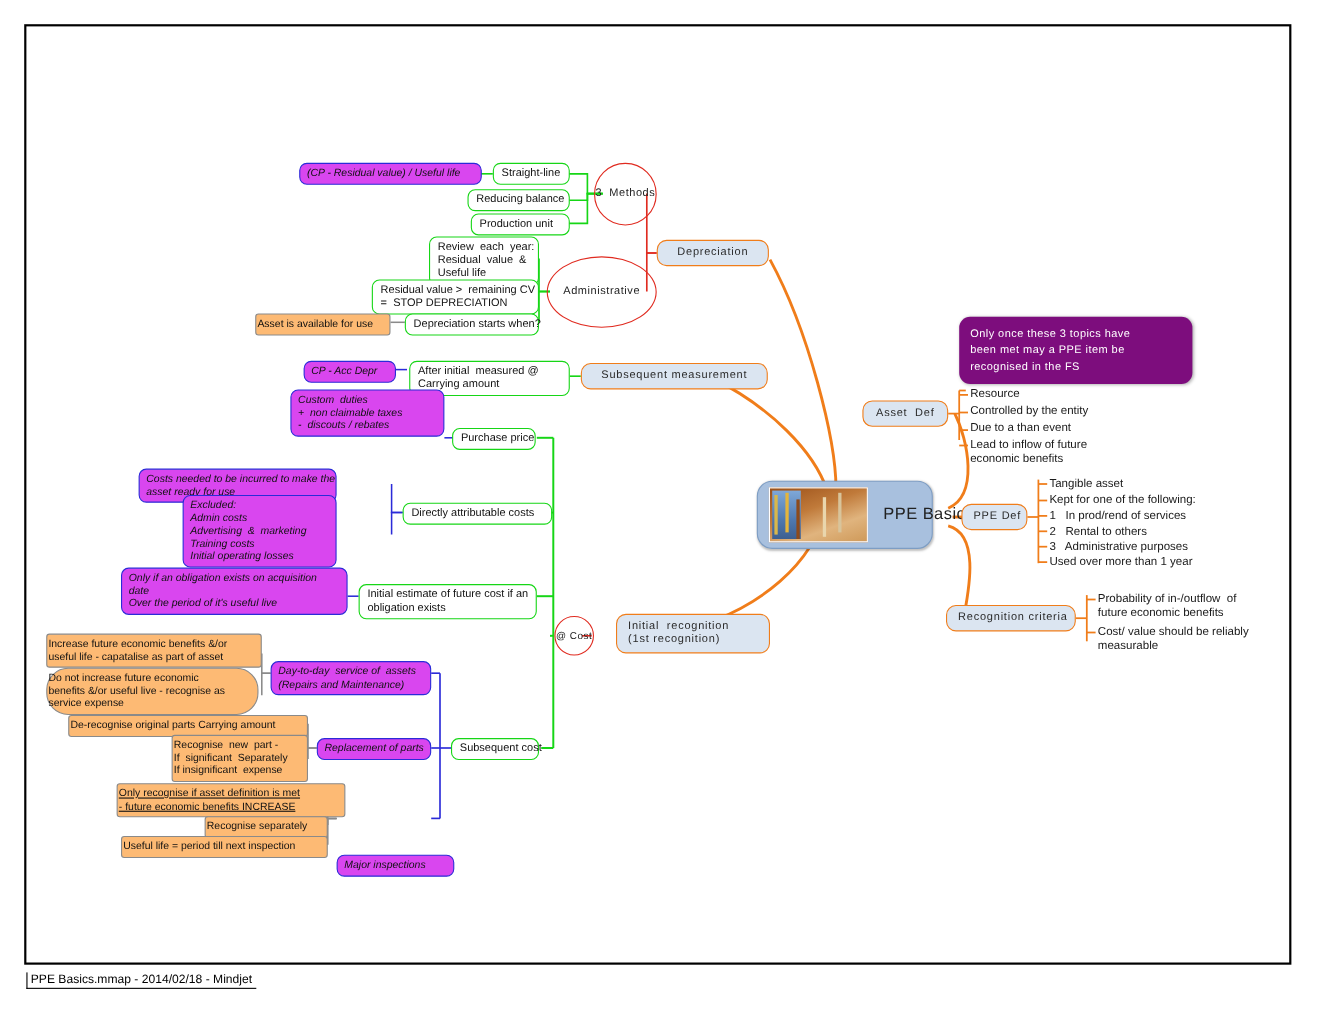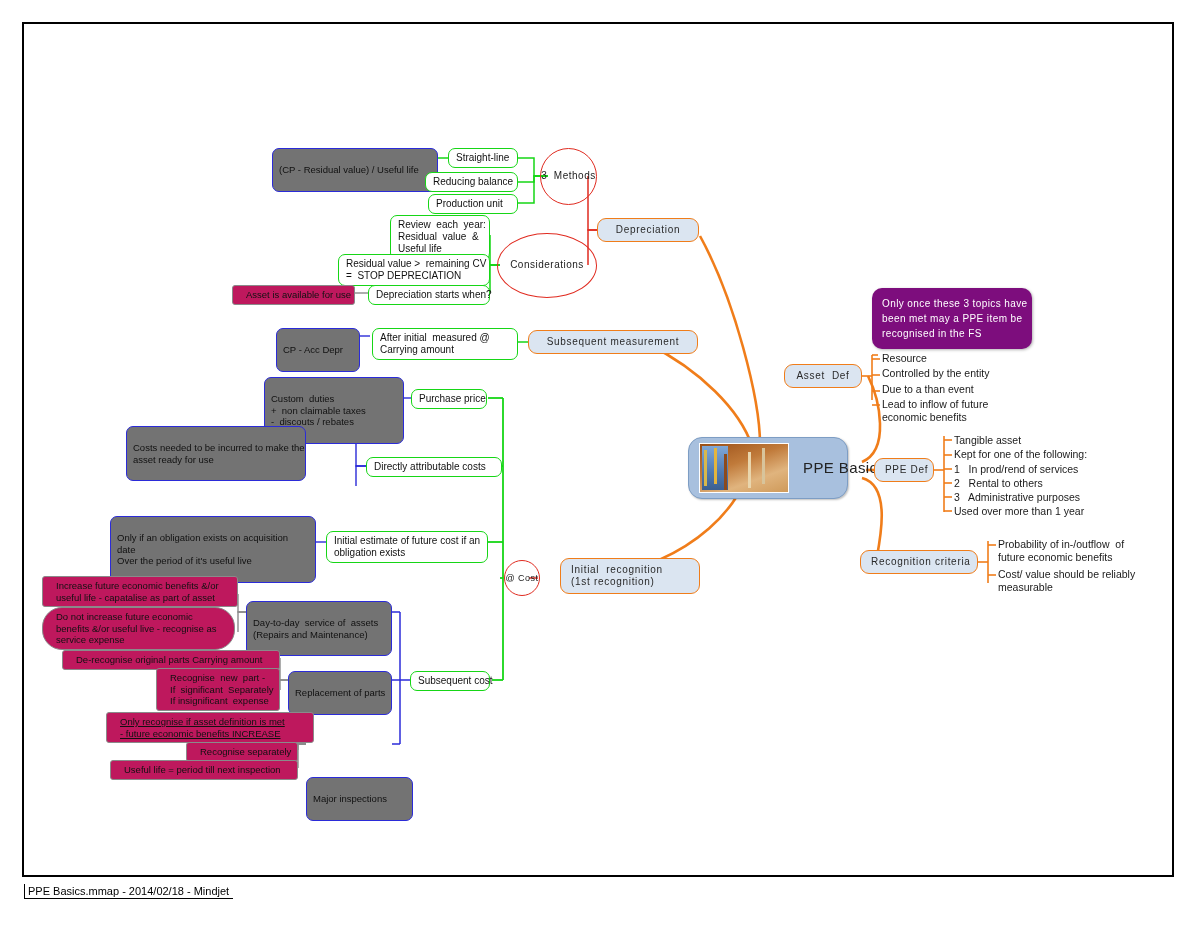--- a/index.html
+++ b/index.html
@@ -56,27 +56,27 @@
   }
   .circ-sm{font-size:9px;text-align:right;}
 
   
   .green{
     background:#fff;border:1.5px solid #16d616;border-radius:7px;
     color:#111;font-size:10px;padding:3px 7px;
   }
   
   .blue{
-    background:#737373;border:1.3px solid #2b2bd8;border-radius:7px;
-    color:#111;font-size:9.5px;padding:15px 6px;
+    background:#d946ef;border:1.3px solid #2b2bd8;border-radius:7px;
+    color:#111;font-size:9.5px;padding:3px 6px;font-style:italic;
   }
   
   .grey{
-    background:#be185d;border:1.2px solid #8a8a8a;border-radius:3px;
-    color:#111;font-size:9.5px;padding:3px 13px;
+    background:#fdba74;border:1.2px solid #8a8a8a;border-radius:3px;
+    color:#111;font-size:9.5px;padding:3px 1px;
   }
   
   .purple{
     background:#7d0d7d;border-radius:10px;color:#fff;font-size:10px;
     padding:8px 10px;letter-spacing:.4px;line-height:1.5;
     box-shadow:1px 1px 3px rgba(0,0,0,.3);
   }
 
   .footer{
     position:absolute;left:24px;top:884px;font-size:11px;color:#000;
@@ -210,40 +210,40 @@
       <path d="M988,545 L996,545"></path>
         <path d="M988,575 L996,575"></path>
     </g>
   </svg>
 
   <div class="node central" style="left:688px;top:437px;width:160px;height:62px;">
     <div class="thumb"></div>
     <div class="ctitle">PPE Basics</div>
   </div>
 
-  <div class="node purple" style="left:872px;top:288px;width:160px;">Only once these 3 topics have
+  <div class="node purple" style="left:872px;top:288px;width:212px;">Only once these 3 topics have
 been met may a PPE item be
 recognised in the FS</div>
 
   <div class="node lvl1" style="left:597px;top:218px;width:102px;">Depreciation</div>
 
   <div class="node lvl1" style="left:528px;top:330px;width:170px;">Subsequent measurement</div>
 
   <div class="node lvl1" style="left:560px;top:558px;width:140px;text-align:left;">Initial  recognition
 (1st recognition)</div>
 
   <div class="node lvl1" style="left:784px;top:364px;width:78px;">Asset  Def</div>
 
   <div class="node lvl1" style="left:874px;top:458px;width:60px;">PPE Def</div>
 
   <div class="node lvl1" style="left:860px;top:550px;width:118px;">Recognition criteria</div>
 
   <div class="node circ" style="left:540px;top:148px;width:57px;height:57px;">3  Methods</div>
 
-  <div class="node circ" style="left:497px;top:233px;width:100px;height:65px;">Considerations</div>
+  <div class="node circ" style="left:497px;top:233px;width:100px;height:65px;">Administrative</div>
 
   <div class="node circ circ-sm" style="left:504px;top:560px;width:36px;height:36px;">@ Cost</div>
 
   <div class="node blue" style="left:272px;top:148px;width:166px;">(CP - Residual value) / Useful life</div>
 
   <div class="node green" style="left:448px;top:148px;width:70px;">Straight-line</div>
   <div class="node green" style="left:425px;top:172px;width:93px;">Reducing balance</div>
   <div class="node green" style="left:428px;top:194px;width:90px;">Production unit</div>
 
   <div class="node green" style="left:390px;top:215px;width:100px;">Review  each  year:
@@ -252,27 +252,32 @@
   <div class="node green" style="left:338px;top:254px;width:152px;">Residual value &gt;  remaining CV
 =  STOP DEPRECIATION</div>
   <div class="node green" style="left:368px;top:285px;width:122px;">Depreciation starts when?</div>
   <div class="node grey" style="left:232px;top:285px;width:123px;">Asset is available for use</div>
 
   <div class="node green" style="left:372px;top:328px;width:146px;">After initial  measured @
 Carrying amount</div>
   <div class="node blue" style="left:276px;top:328px;width:84px;">CP - Acc Depr</div>
 
   <div class="node green" style="left:411px;top:389px;width:76px;">Purchase price</div>
-  <div class="node blue" style="left:264px;top:377px;width:140px;">Custom  duties
+  <div class="node blue" style="left:264px;top:354px;width:140px;">Custom  duties
 +  non claimable taxes
 -  discouts / rebates</div>
 
   <div class="node green" style="left:366px;top:457px;width:136px;">Directly attributable costs</div>
   <div class="node blue" style="left:126px;top:426px;width:180px;">Costs needed to be incurred to make the
 asset ready for use</div>
+  <div class="node blue" style="left:166px;top:450px;width:140px;">Excluded:
+Admin costs
+Advertising  &amp;  marketing
+Training costs
+Initial operating losses</div>
 
   <div class="node blue" style="left:110px;top:516px;width:206px;">Only if an obligation exists on acquisition
 date
 Over the period of it's useful live</div>
   <div class="node green" style="left:326px;top:531px;width:162px;">Initial estimate of future cost if an
 obligation exists</div>
 
   <div class="node green" style="left:410px;top:671px;width:80px;">Subsequent cost</div>
 
   <div class="node blue" style="left:246px;top:601px;width:146px;">Day-to-day  service of  assets

